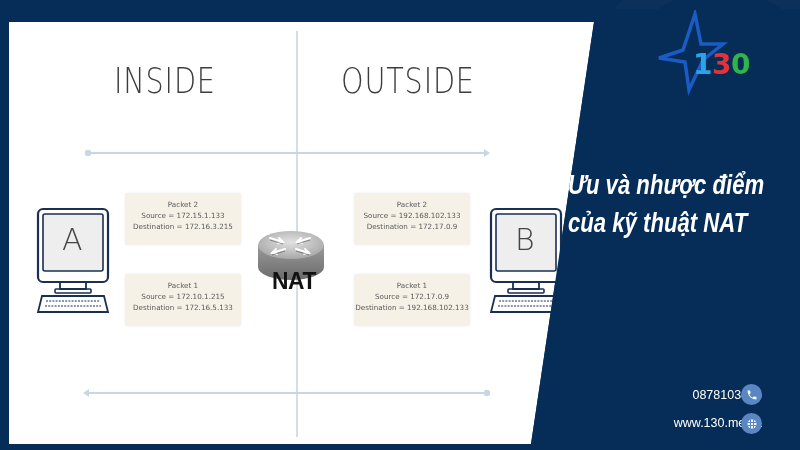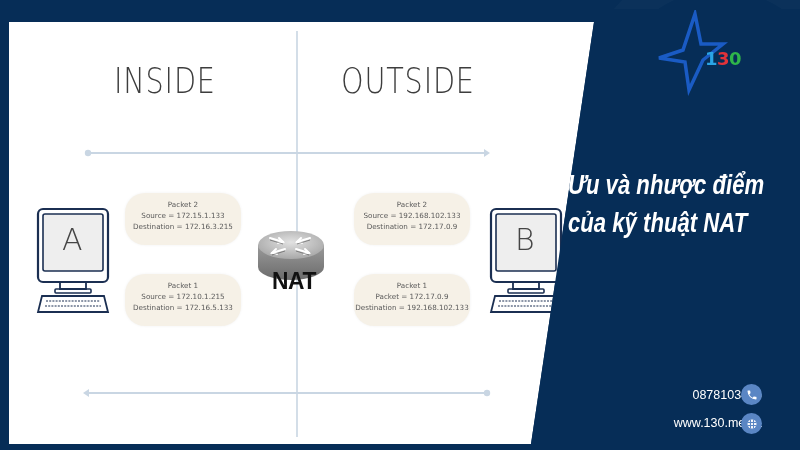--- a/index.html
+++ b/index.html
@@ -1,27 +1,27 @@
 <!DOCTYPE html>
 <html><head>
 <meta charset="utf-8">
 <style>
   html,body{margin:0;padding:0;}
   body{width:800px;height:450px;overflow:hidden;background:#062d57;position:relative;font-family:"DejaVu Sans",sans-serif;}
   .bg-swoosh{position:absolute;right:-60px;top:-40px;width:220px;height:220px;border-radius:50%;border:30px solid rgba(255,255,255,0.025);}
   .panel{position:absolute;left:0;top:9px;width:676px;height:450px;}
   .panel svg{position:absolute;left:0;top:0;}
   .hdr{position:absolute;top:52px;font-family:"DejaVu Sans",sans-serif;font-weight:300;font-size:35px;color:#3d3d3d;letter-spacing:1px;transform:scaleX(0.82);transform-origin:left top;}
-  .packet{position:absolute;width:116px;height:52px;background:#f6f1e7;border-radius:20px;box-shadow:0 0 3px rgba(0,0,0,0.06);text-align:center;font-family:"DejaVu Sans",sans-serif;font-size:7.2px;line-height:11px;color:#5a5a5a;padding-top:6px;box-sizing:border-box;}
+  .packet{position:absolute;width:116px;height:52px;background:#f6f1e7;border-radius:2px;box-shadow:0 0 3px rgba(0,0,0,0.06);text-align:center;font-family:"DejaVu Sans",sans-serif;font-size:7.2px;line-height:11px;color:#5a5a5a;padding-top:6px;box-sizing:border-box;}
   .packet div{white-space:nowrap;}
   .nat-label{position:absolute;left:262px;top:258px;width:64px;text-align:center;font-family:"Liberation Sans",sans-serif;font-weight:bold;font-size:24px;color:#111;letter-spacing:-0.5px;transform:scaleX(0.95);}
   .pc-letter{position:absolute;font-family:"DejaVu Sans",sans-serif;font-size:30px;color:#454545;font-weight:300;}
   .title{position:absolute;left:568px;top:166px;width:232px;font-family:"Liberation Sans",sans-serif;font-style:italic;font-weight:bold;font-size:27px;line-height:38px;color:#ffffff;transform:scaleX(0.82);transform-origin:left top;white-space:nowrap;}
   .logo{position:absolute;left:655px;top:10px;width:140px;height:90px;}
-  .logo-130{position:absolute;left:50px;top:38px;font-family:"DejaVu Sans",sans-serif;font-weight:bold;font-size:18px;letter-spacing:-0.5px;}
+  .logo-130{position:absolute;left:38px;top:38px;font-family:"DejaVu Sans",sans-serif;font-weight:bold;font-size:28px;letter-spacing:-0.5px;}
   .logo-media{position:absolute;left:37px;top:60px;font-family:"DejaVu Sans",sans-serif;font-weight:bold;font-size:22px;letter-spacing:-0.5px;}
   .contact{position:absolute;right:38px;font-family:"Liberation Sans",sans-serif;font-size:12.5px;color:#ffffff;text-align:right;white-space:nowrap;}
   .cicon{position:absolute;width:21px;height:21px;border-radius:50%;background:#5a86c4;display:flex;align-items:center;justify-content:center;}
 </style>
 </head>
 <body>
 
 <div class="bg-swoosh"></div>
 
 <div class="panel">
@@ -117,21 +117,21 @@
     <div>Source = 172.10.1.215</div>
     <div>Destination = 172.16.5.133</div>
   </div>
   <div class="packet" style="left:354px;top:184px;">
     <div>Packet 2</div>
     <div>Source = 192.168.102.133</div>
     <div>Destination = 172.17.0.9</div>
   </div>
   <div class="packet" style="left:354px;top:265px;">
     <div>Packet 1</div>
-    <div>Packet = 172.17.0.9</div>
+    <div>Source = 172.17.0.9</div>
     <div>Destination = 192.168.102.133</div>
   </div>
 </div>
 
 <div class="logo">
   <svg width="90" height="90" viewBox="0 0 90 90" style="position:absolute;left:0;top:0;">
     <polygon points="40,4 46,34 68,34 48,50 34,80 30,52 4,48 28,40" fill="none" stroke="#1a5bc4" stroke-width="3.5" stroke-linejoin="miter"></polygon>
   </svg>
   <div class="logo-130">
     <span style="color:#2aa4e6">1</span><span style="color:#e2333a">3</span><span style="color:#2fb54a">0</span>

